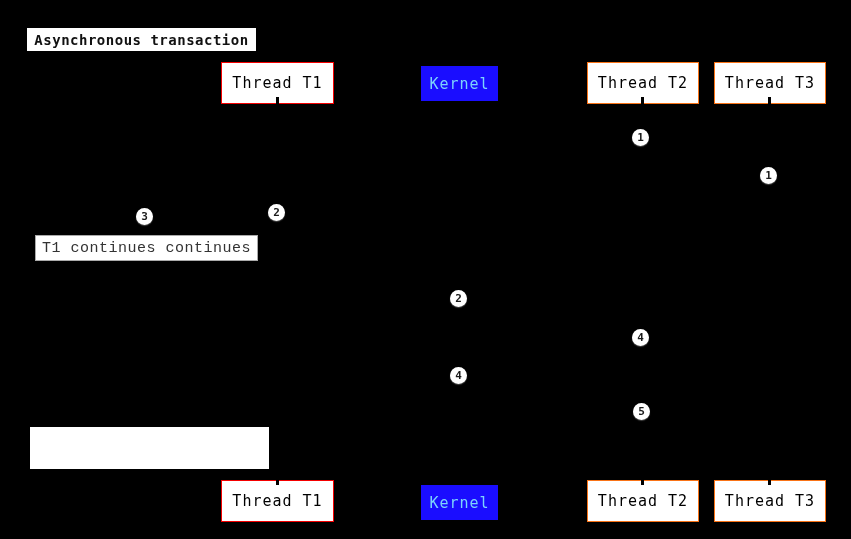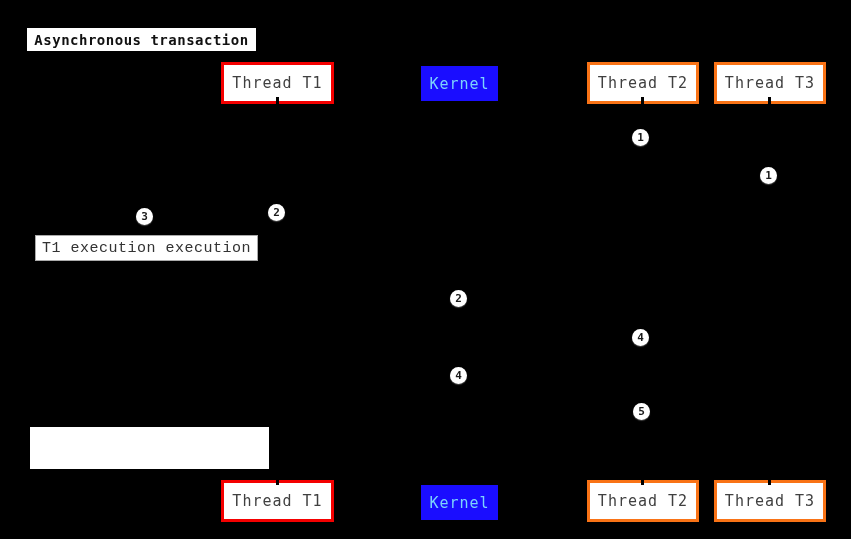--- a/index.html
+++ b/index.html
@@ -14,23 +14,23 @@
   .title-box{
     position:absolute;left:27px;top:28px;width:229px;height:23px;
     background:#ffffff;
     display:flex;align-items:center;justify-content:center;
     font-weight:bold;font-size:14px;color:#111;
     letter-spacing:0.5px;
   }
   
   .actor{
     position:absolute;height:42px;box-sizing:border-box;
-    background:#ffffff;border:3px solid #f97316;
+    background:#ffffff;border:1px solid #f97316;
     display:flex;align-items:center;justify-content:center;
-    font-size:15px;color:#404040;letter-spacing:1px;
+    font-size:15px;color:#000000;letter-spacing:1px;
   }
   .actor.red{border-color:#f40000;}
   .actor.kernel{
     background:#1a0dff;border:2px solid #1a0dff;height:35px;
     color:#7dd3fc;letter-spacing:1px;
   }
   
   .t1-top{left:221px;top:62px;width:113px;}
   .kernel-top{left:421px;top:66px;width:77px;}
   .t2-top{left:587px;top:62px;width:112px;}
@@ -79,21 +79,21 @@
 
   <div class="badge" style="left:632px;top:129px;">1</div>
   <div class="badge" style="left:760px;top:167px;">1</div>
   <div class="badge" style="left:268px;top:204px;">2</div>
   <div class="badge" style="left:136px;top:208px;">3</div>
   <div class="badge" style="left:450px;top:290px;">2</div>
   <div class="badge" style="left:632px;top:329px;">4</div>
   <div class="badge" style="left:450px;top:367px;">4</div>
   <div class="badge" style="left:633px;top:403px;">5</div>
 
-  <div class="note note-t1">T1 execution execution</div>
+  <div class="note note-t1">T1 continues continues</div>
   <div class="note note-empty"></div>
 
   <div class="actor red t1-bot">Thread T1</div>
   <div class="actor kernel kernel-bot">Kernel</div>
   <div class="actor t2-bot">Thread T2</div>
   <div class="actor t3-bot">Thread T3</div>
 
   <div class="notch" style="left:276px;top:478px;"></div>
   <div class="notch" style="left:641px;top:478px;"></div>
   <div class="notch" style="left:768px;top:478px;"></div>

